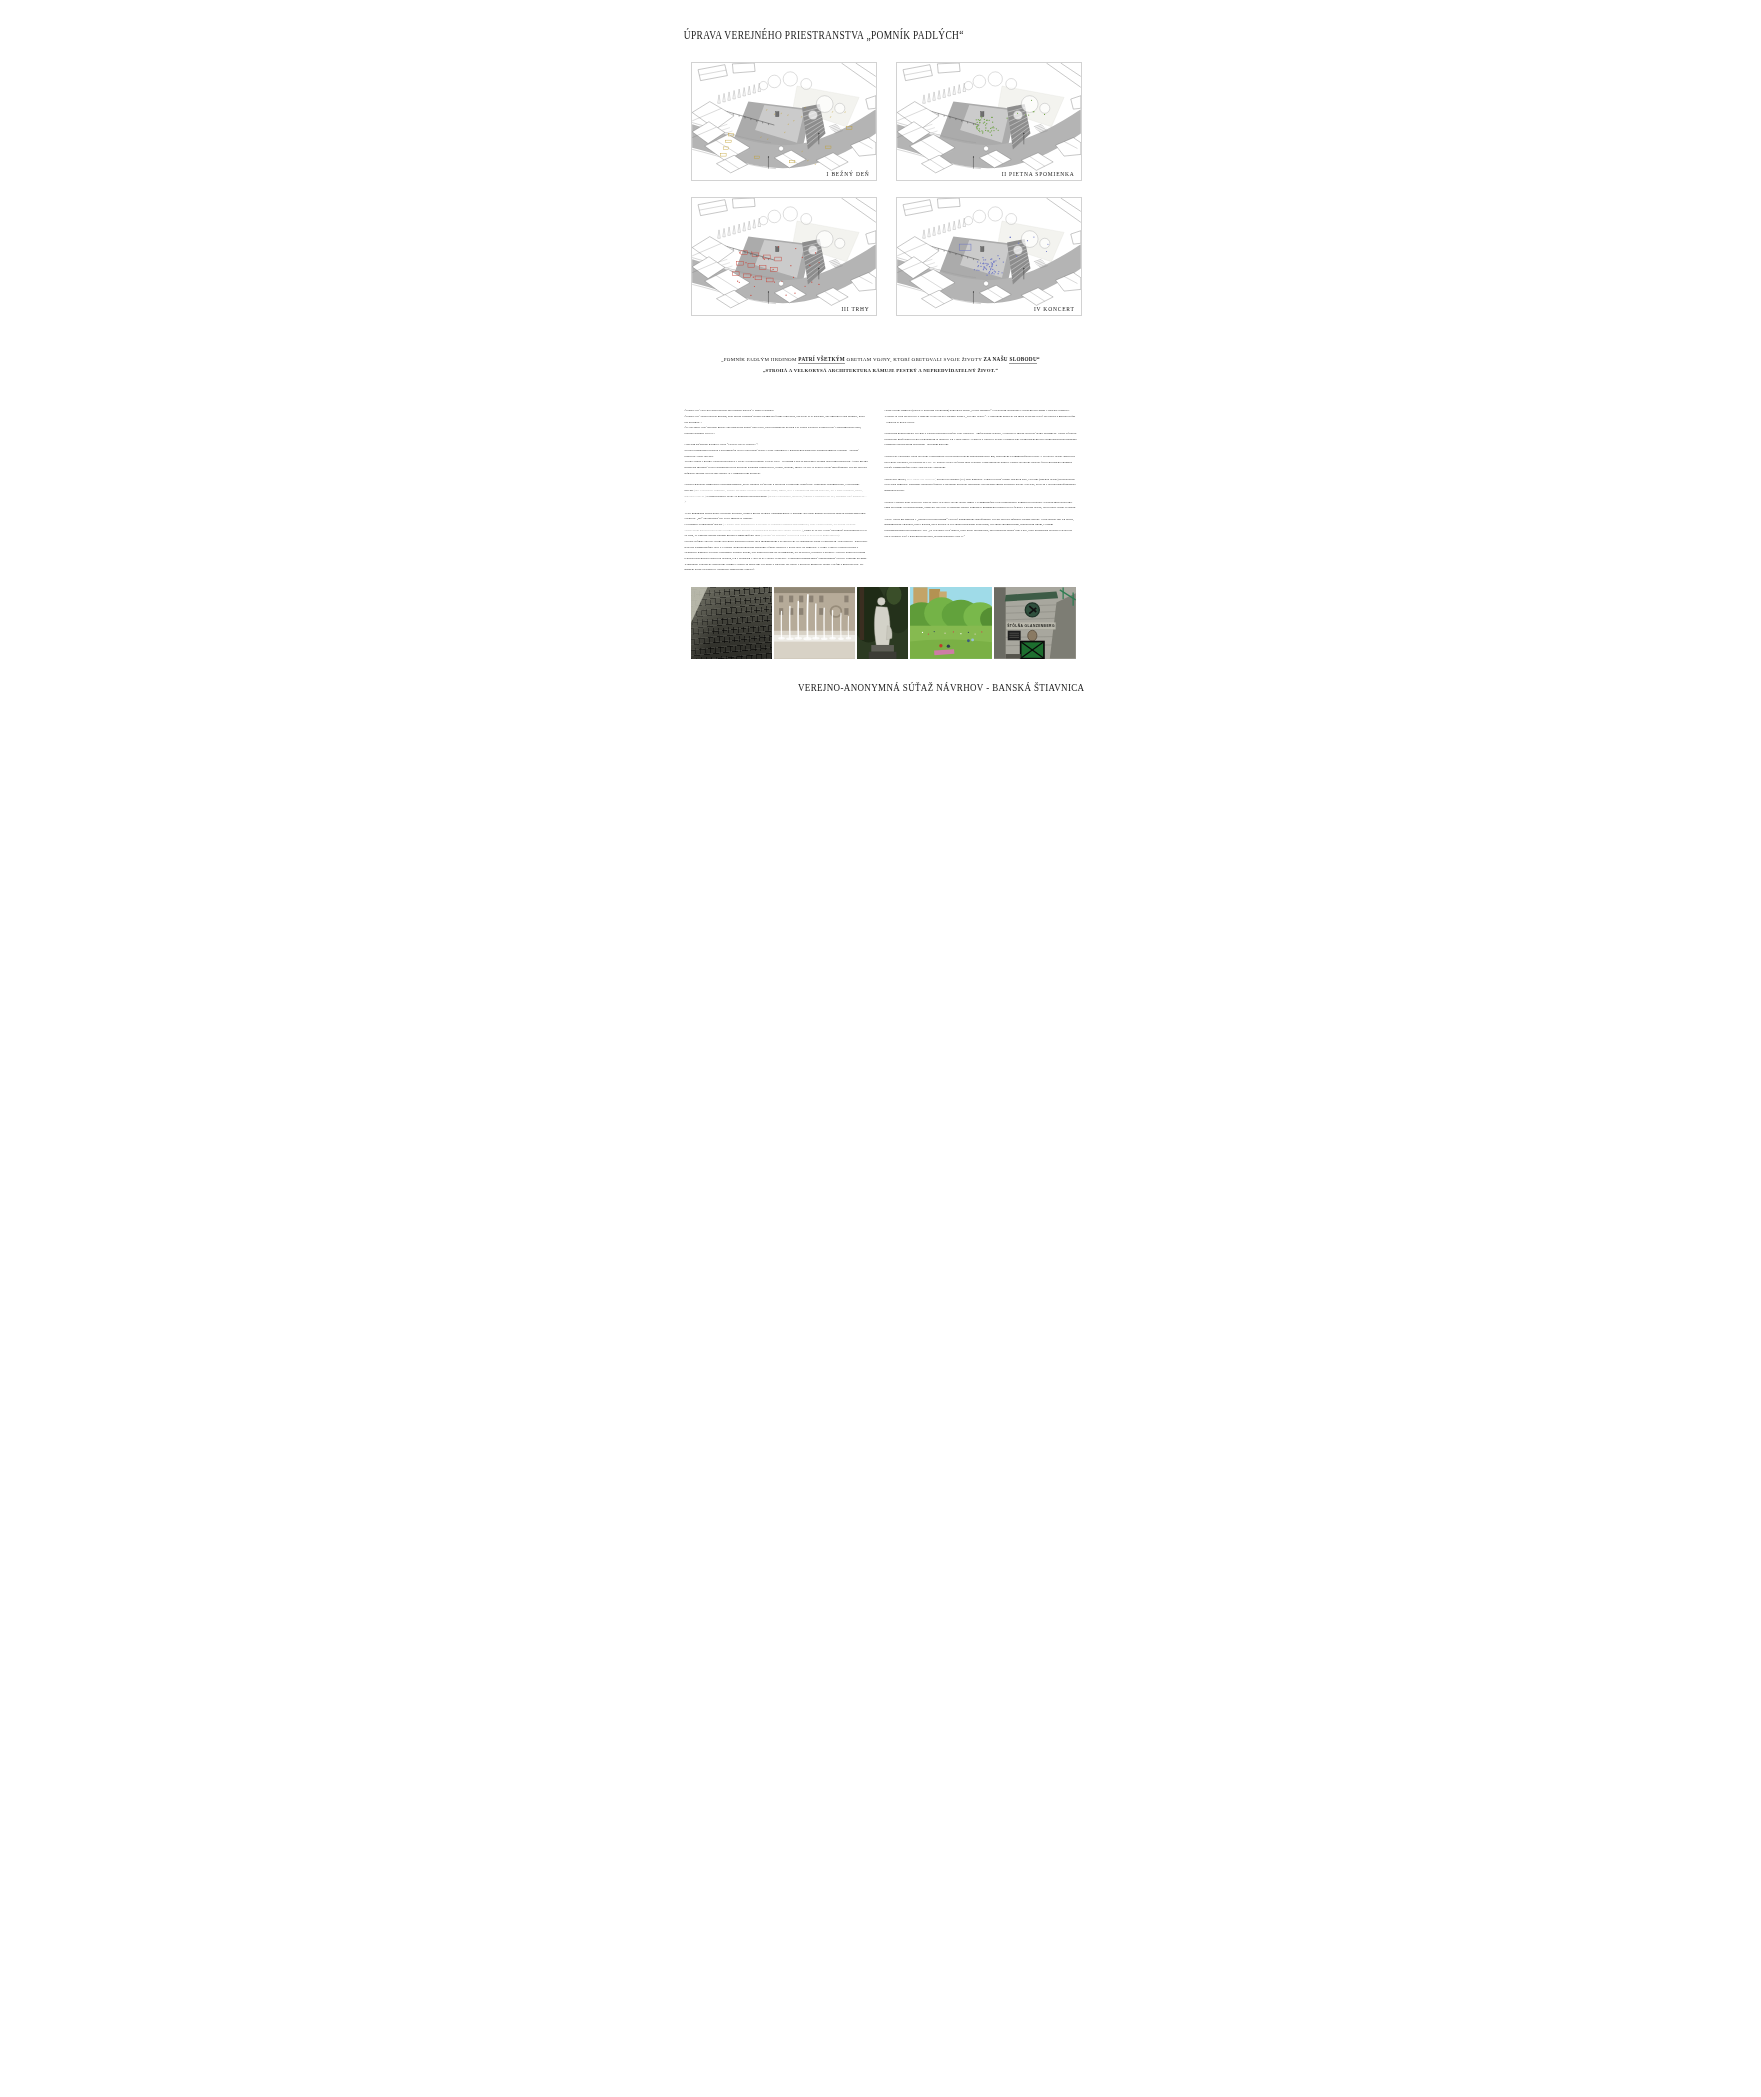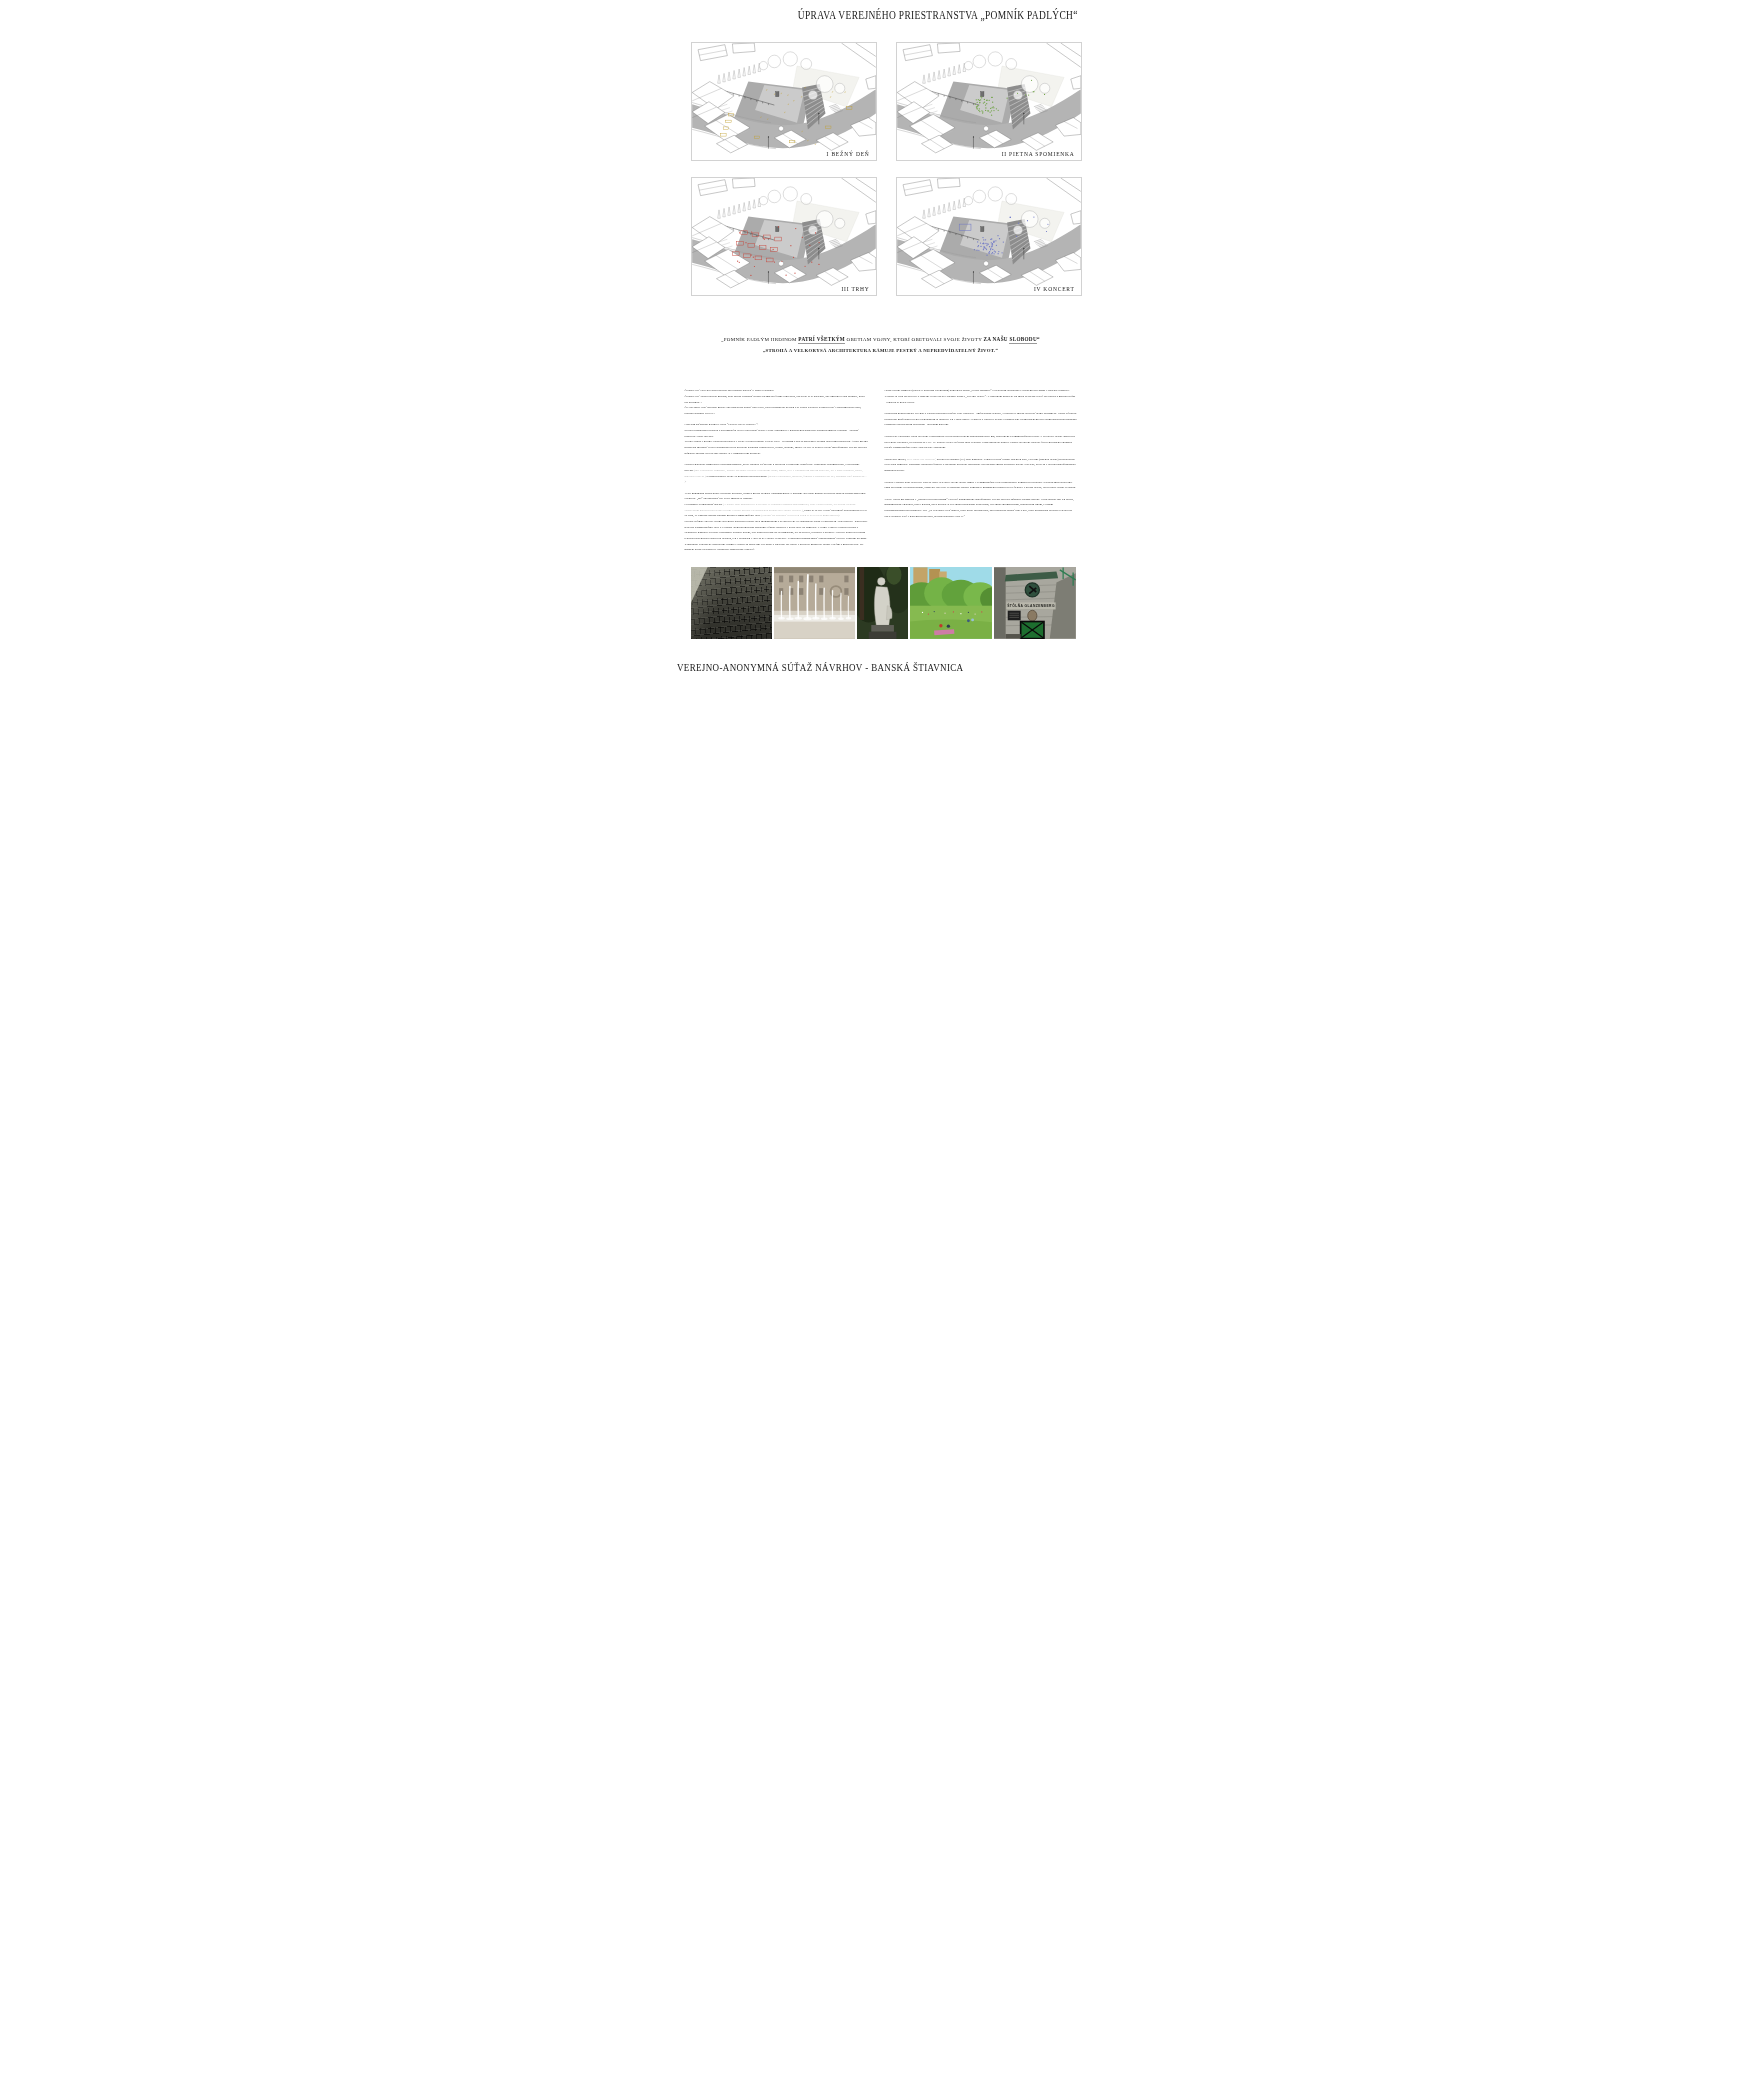--- a/index.html
+++ b/index.html
@@ -1,19 +1,19 @@
 <!DOCTYPE html>
 <html lang="sk" style="font-size:6.7px"><head>
 <meta charset="utf-8">
 <style>
   html,body{margin:0;padding:0;background:#ffffff;}
   .page{width:440px;min-height:629px;margin:0 auto;background:#fff;position:relative;
         font-family:"Liberation Serif", serif;color:#1a1a1a;overflow:hidden;}
   
-  .title{margin-top:7px;text-align:right;}
+  .title{margin-top:27px;text-align:left;}
   .title span{display:inline-block;font-size:11px;letter-spacing:0.4px;transform:scale(.86,1.1);white-space:nowrap;}
   
   .grid{margin:19.3px 0 0 30px;width:389px;display:grid;grid-template-columns:184px 184px;
         grid-column-gap:21px;grid-row-gap:16px;}
   .panel{position:relative;margin:0;border:0.4px solid #d2d2d2;width:184px;height:117px;background:#fff;}
   .panel svg{display:block;width:184px;height:117px;}
   .plabel{position:absolute;right:5.9px;bottom:3.4px;font-size:5.5px;letter-spacing:0.8px;color:#222;background:transparent;}
   
   .quotes{margin-top:40px;text-align:center;}
   .q1{font-size:5px;letter-spacing:0.3px;white-space:nowrap;}
@@ -37,21 +37,21 @@
       background-image:
         linear-gradient(115deg, rgba(192,192,178,.9) 0%, rgba(192,192,178,.9) 14%, rgba(130,130,118,.4) 15%, rgba(0,0,0,0) 40%),
         repeating-linear-gradient(-6deg, rgba(0,0,0,.55) 0 0.6px, rgba(255,255,255,.06) 0.6px 1.3px, transparent 1.3px 5.5px),
         repeating-linear-gradient(84deg, rgba(0,0,0,.5) 0 0.6px, transparent 0.6px 5px),
         linear-gradient(180deg,#5a5a50 0%,#3c3c35 55%,#2b2b26 100%);}
   .p2{width:82px;background:#b6ab99;}
   .p3{width:51px;background:#2c3a22;}
   .p4{width:83px;background:#9fdbe8;}
   .p5{width:82px;background:#a8a79e;}
   
-  .footer{margin-top:22.7px;text-align:left;padding-bottom:17px;}
+  .footer{margin-top:22.7px;text-align:right;padding-bottom:17px;}
   .footer span{display:inline-block;font-size:10px;letter-spacing:0.4px;transform:scale(.9,1.08);white-space:nowrap;}
 </style>
 </head>
 <body>
 
 <div class="page">
 
   <h1 class="title" style="font-weight:normal;margin-bottom:0;">
     <span>ÚPRAVA VEREJNÉHO PRIESTRANSTVA „POMNÍK PADLÝCH“</span>
   </h1>

